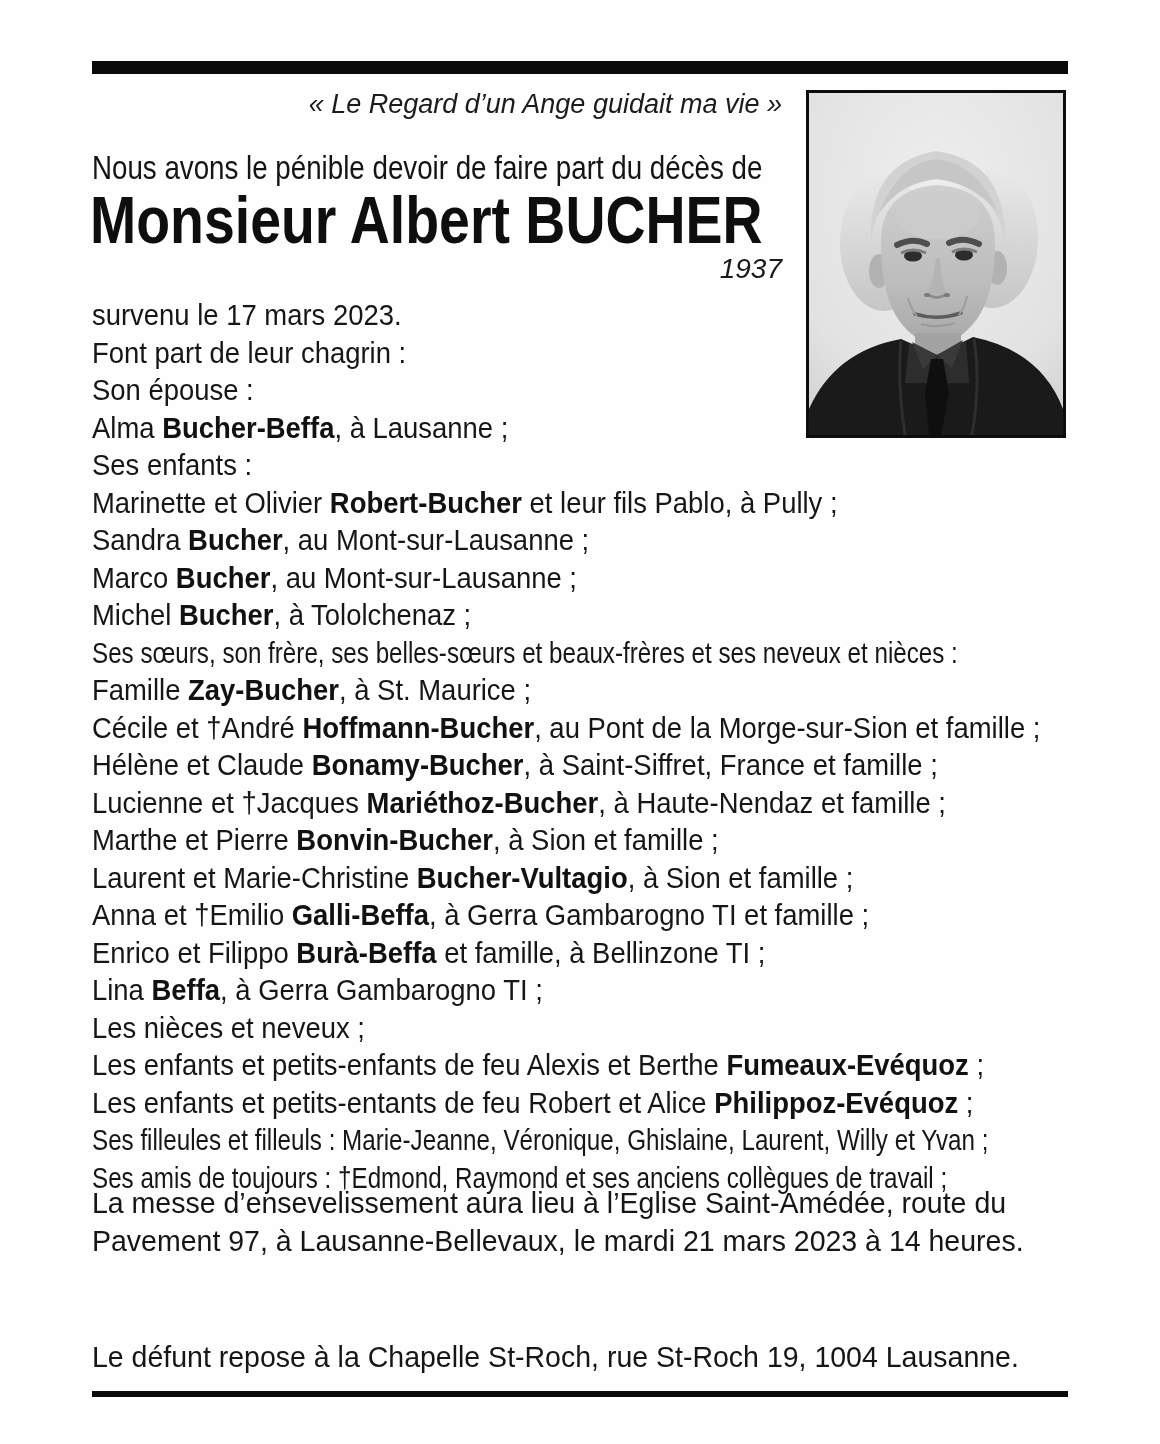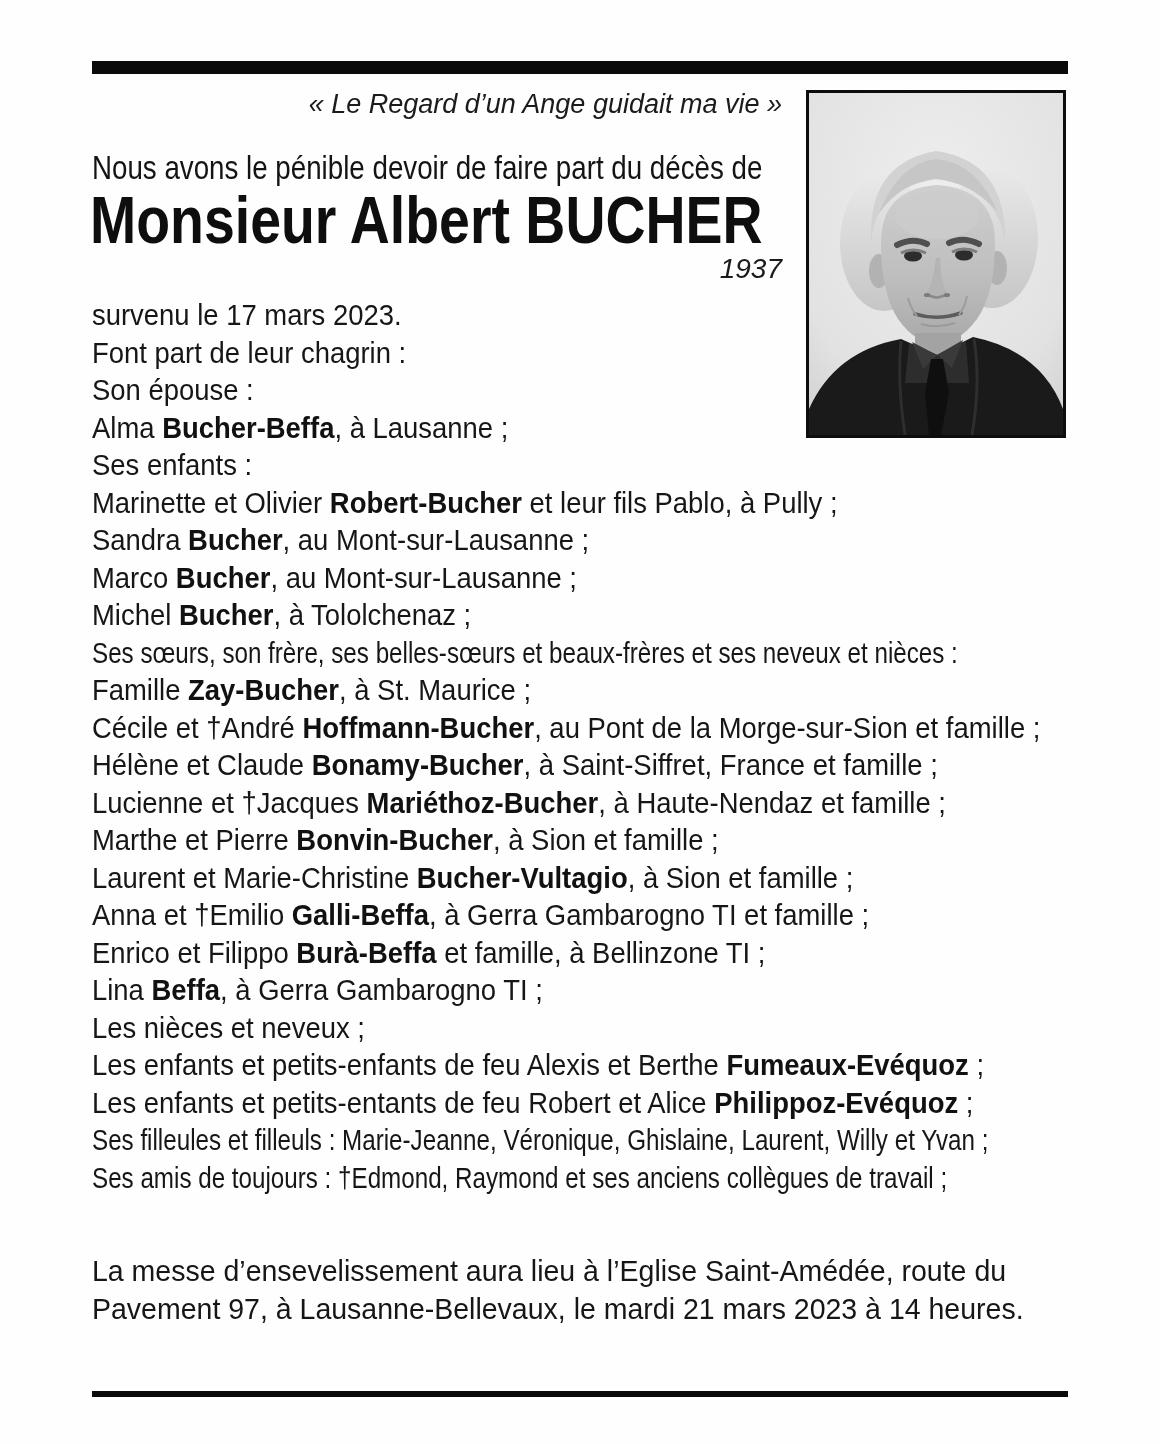--- a/index.html
+++ b/index.html
@@ -39,21 +39,21 @@
   .family-list{position:absolute;left:92px;top:296px;font-size:29.5px;}
   .fline{
     line-height:37.5px;white-space:nowrap;
     transform:scaleX(.93);transform-origin:0 50%;color:#161616;
   }
   .fline.condensed{transform:scaleX(.82);}
   .fline b{font-weight:bold;color:#111;}
 
   .para{position:absolute;left:92px;font-size:30px;}
   .para div{line-height:38px;white-space:nowrap;transform:scaleX(.95);transform-origin:0 50%;}
-  .para.ceremony{top:1252px;}
+  .para.ceremony{top:1184px;}
   .para.repose{top:1338px;}
 
   .photo-frame{
     position:absolute;left:806px;top:90px;width:260px;height:348px;
     border:3px solid #0d0d0d;box-sizing:border-box;background:#e7e7e7;
   }
   .photo-frame svg{display:block;width:100%;height:100%;}
 </style>
 </head>
 <body>
@@ -163,16 +163,19 @@
       <div class="fline"><span>Les enfants et petits-entants de feu Robert et Alice </span><b>Philippoz-Evéquoz</b><span> ;</span></div>
       <div class="fline condensed"><span>Ses filleules et filleuls : Marie-Jeanne, Véronique, Ghislaine, Laurent, Willy et Yvan ;</span></div>
       <div class="fline condensed"><span>Ses amis de toujours : †Edmond, Raymond et ses anciens collègues de travail ;</span></div>
     </div>
 
   <div class="para ceremony">
       <div>La messe d’ensevelissement aura lieu à l’Eglise Saint-Amédée, route du</div>
       <div>Pavement 97, à Lausanne-Bellevaux, le mardi 21 mars 2023 à 14 heures.</div>
     </div>
 
+  <div class="para repose">
+    <div>Le défunt repose à la Chapelle St-Roch, rue St-Roch 19, 1004 Lausanne.</div>
+  </div>
 
   <div class="rule bottom"></div>
 
 </div>
 
 </body></html>

